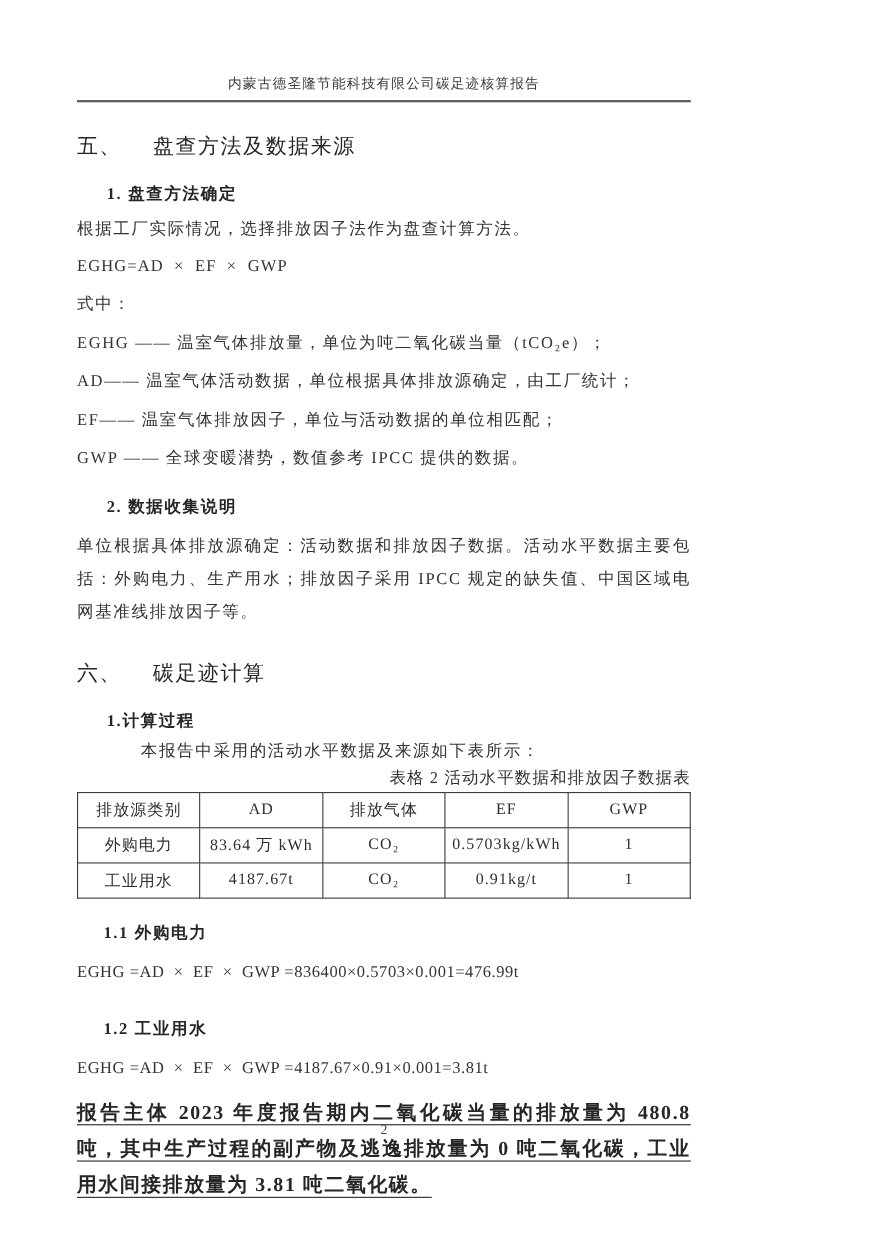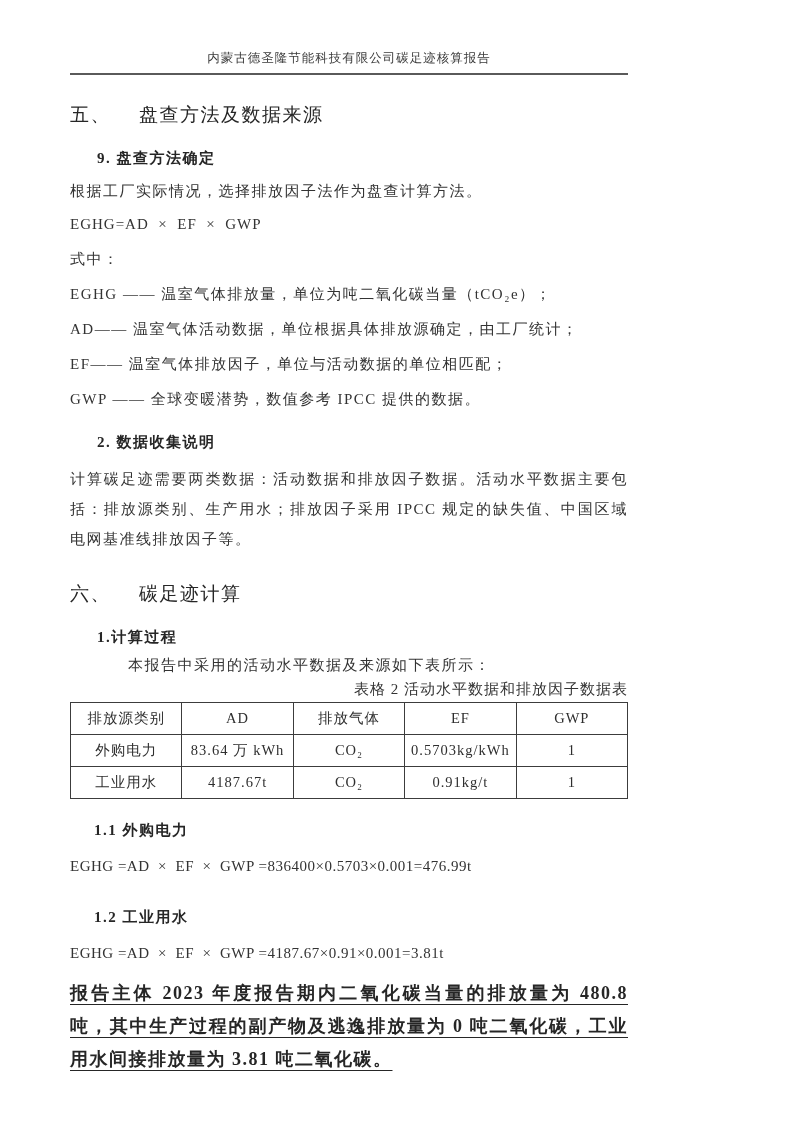--- a/index.html
+++ b/index.html
@@ -8,21 +8,21 @@
     width: 794px;
     height: 1123px;
     position: relative;
     font-family: "Liberation Serif", "DejaVu Serif", serif;
     color: #2e2e2e;
     overflow: hidden;
   }
   .page {
     width: 698px;
     height: 1123px;
-    padding-top: 50px;
+    padding-top: 68px;
     position: relative;
   }
   .content {
     width: 558px;
     margin: 0 auto;
   }
   
   .doc-header {
     width: 558px;
     margin: 0 auto;
@@ -132,36 +132,36 @@
   <div class="doc-header">
     <span>内蒙古德圣隆节能科技有限公司碳足迹核算报告</span>
   </div>
 
   <div class="content">
 
     <div class="h1">
       <span class="h1-num">五、</span><span>盘查方法及数据来源</span>
     </div>
 
-    <div class="h2">9. 盘查方法确定</div>
+    <div class="h2">1. 盘查方法确定</div>
 
     <p class="para">根据工厂实际情况，选择排放因子法作为盘查计算方法。</p>
 
     <p class="formula">EGHG=AD  ×  EF  ×  GWP</p>
 
     <p class="para def">式中：</p>
 
     <p class="para def">EGHG —— 温室气体排放量，单位为吨二氧化碳当量（tCO₂e）；</p>
     <p class="para def">AD—— 温室气体活动数据，单位根据具体排放源确定，由工厂统计；</p>
     <p class="para def">EF—— 温室气体排放因子，单位与活动数据的单位相匹配；</p>
     <p class="para def">GWP —— 全球变暖潜势，数值参考 IPCC 提供的数据。</p>
 
     <div class="h2 tight">2. 数据收集说明</div>
 
-    <p class="para justify">计算碳足迹需要两类数据：活动数据和排放因子数据。活动水平数据主要包括：排放源类别、生产用水；排放因子采用 IPCC 规定的缺失值、中国区域电网基准线排放因子等。</p>
+    <p class="para justify">单位根据具体排放源确定：活动数据和排放因子数据。活动水平数据主要包括：外购电力、生产用水；排放因子采用 IPCC 规定的缺失值、中国区域电网基准线排放因子等。</p>
 
     <div class="h1">
       <span class="h1-num">六、</span><span>碳足迹计算</span>
     </div>
 
     <div class="h2">1.计算过程</div>
 
     <p class="para intro">本报告中采用的活动水平数据及来源如下表所示：</p>
 
     <div class="table-caption">表格 2 活动水平数据和排放因子数据表</div>

